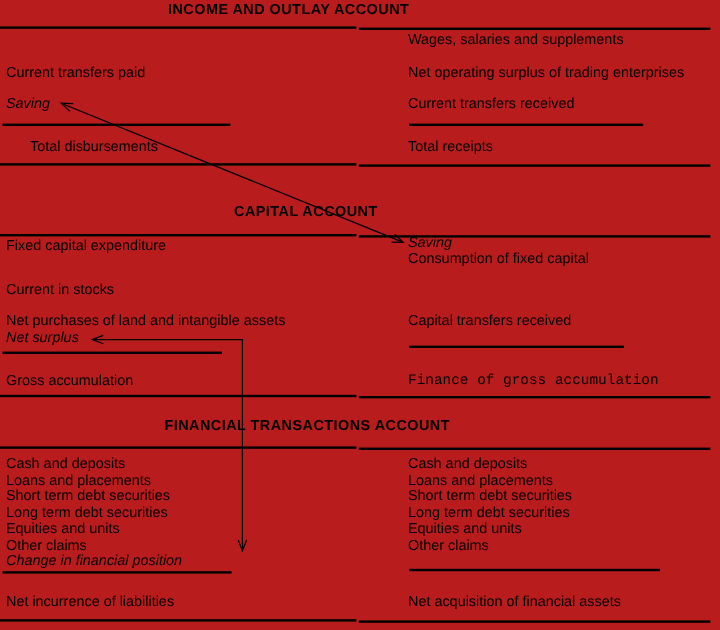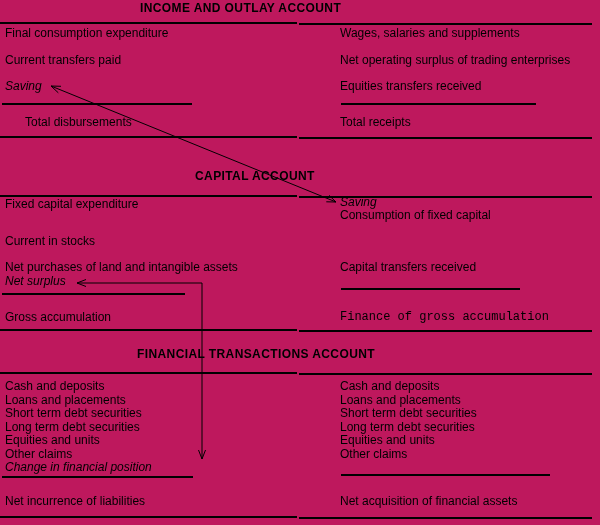--- a/index.html
+++ b/index.html
@@ -1,20 +1,20 @@
 <!DOCTYPE html>
 <html><head>
 <meta charset="utf-8">
 <style>
   html, body { margin: 0; padding: 0; background: #ffffff; }
   .canvas {
     position: relative;
     width: 600px;
     height: 525px;
-    background: #be185d;
+    background: #b91c1c;
     color: #000000;
     font-family: "Liberation Sans", sans-serif;
     font-size: 12px;
     line-height: 13px;
     overflow: hidden;
   }
   .lbl { position: absolute; white-space: nowrap; }
   .it  { font-style: italic; }
   .title { position: absolute; white-space: nowrap; font-weight: bold; letter-spacing: 0.4px; }
   .rule { position: absolute; height: 2px; background: #000000; }
@@ -24,29 +24,28 @@
 </head>
 <body>
 
 <div class="canvas">
 
   <div class="title" style="left:140px; top:2px;">INCOME AND OUTLAY ACCOUNT</div>
 
   <div class="rule" style="left:0; top:22px; width:297px;"></div>
   <div class="rule" style="left:299px; top:23px; width:293px;"></div>
 
-  <div class="lbl" style="left:5px; top:27px;">Final consumption expenditure</div>
   <div class="lbl" style="left:5px; top:54px;">Current transfers paid</div>
   <div class="lbl it" style="left:5px; top:80px;">Saving</div>
   <div class="uline" style="left:2px; top:103px; width:190px;"></div>
   <div class="lbl" style="left:5px; top:116px;margin-left:20px;">Total disbursements</div>
 
   <div class="lbl" style="left:340px; top:27px;">Wages, salaries and supplements</div>
   <div class="lbl" style="left:340px; top:54px;">Net operating surplus of trading enterprises</div>
-  <div class="lbl" style="left:340px; top:80px;">Equities transfers received</div>
+  <div class="lbl" style="left:340px; top:80px;">Current transfers received</div>
   <div class="uline" style="left:341px; top:103px; width:195px;"></div>
   <div class="lbl" style="left:340px; top:116px;">Total receipts</div>
 
   <div class="rule" style="left:0; top:136px; width:297px;"></div>
   <div class="rule" style="left:299px; top:137px; width:293px;"></div>
 
   <div class="title" style="left:195px; top:170px;">CAPITAL ACCOUNT</div>
 
   <div class="rule" style="left:0; top:195px; width:297px;"></div>
   <div class="rule" style="left:299px; top:196px; width:293px;"></div>

